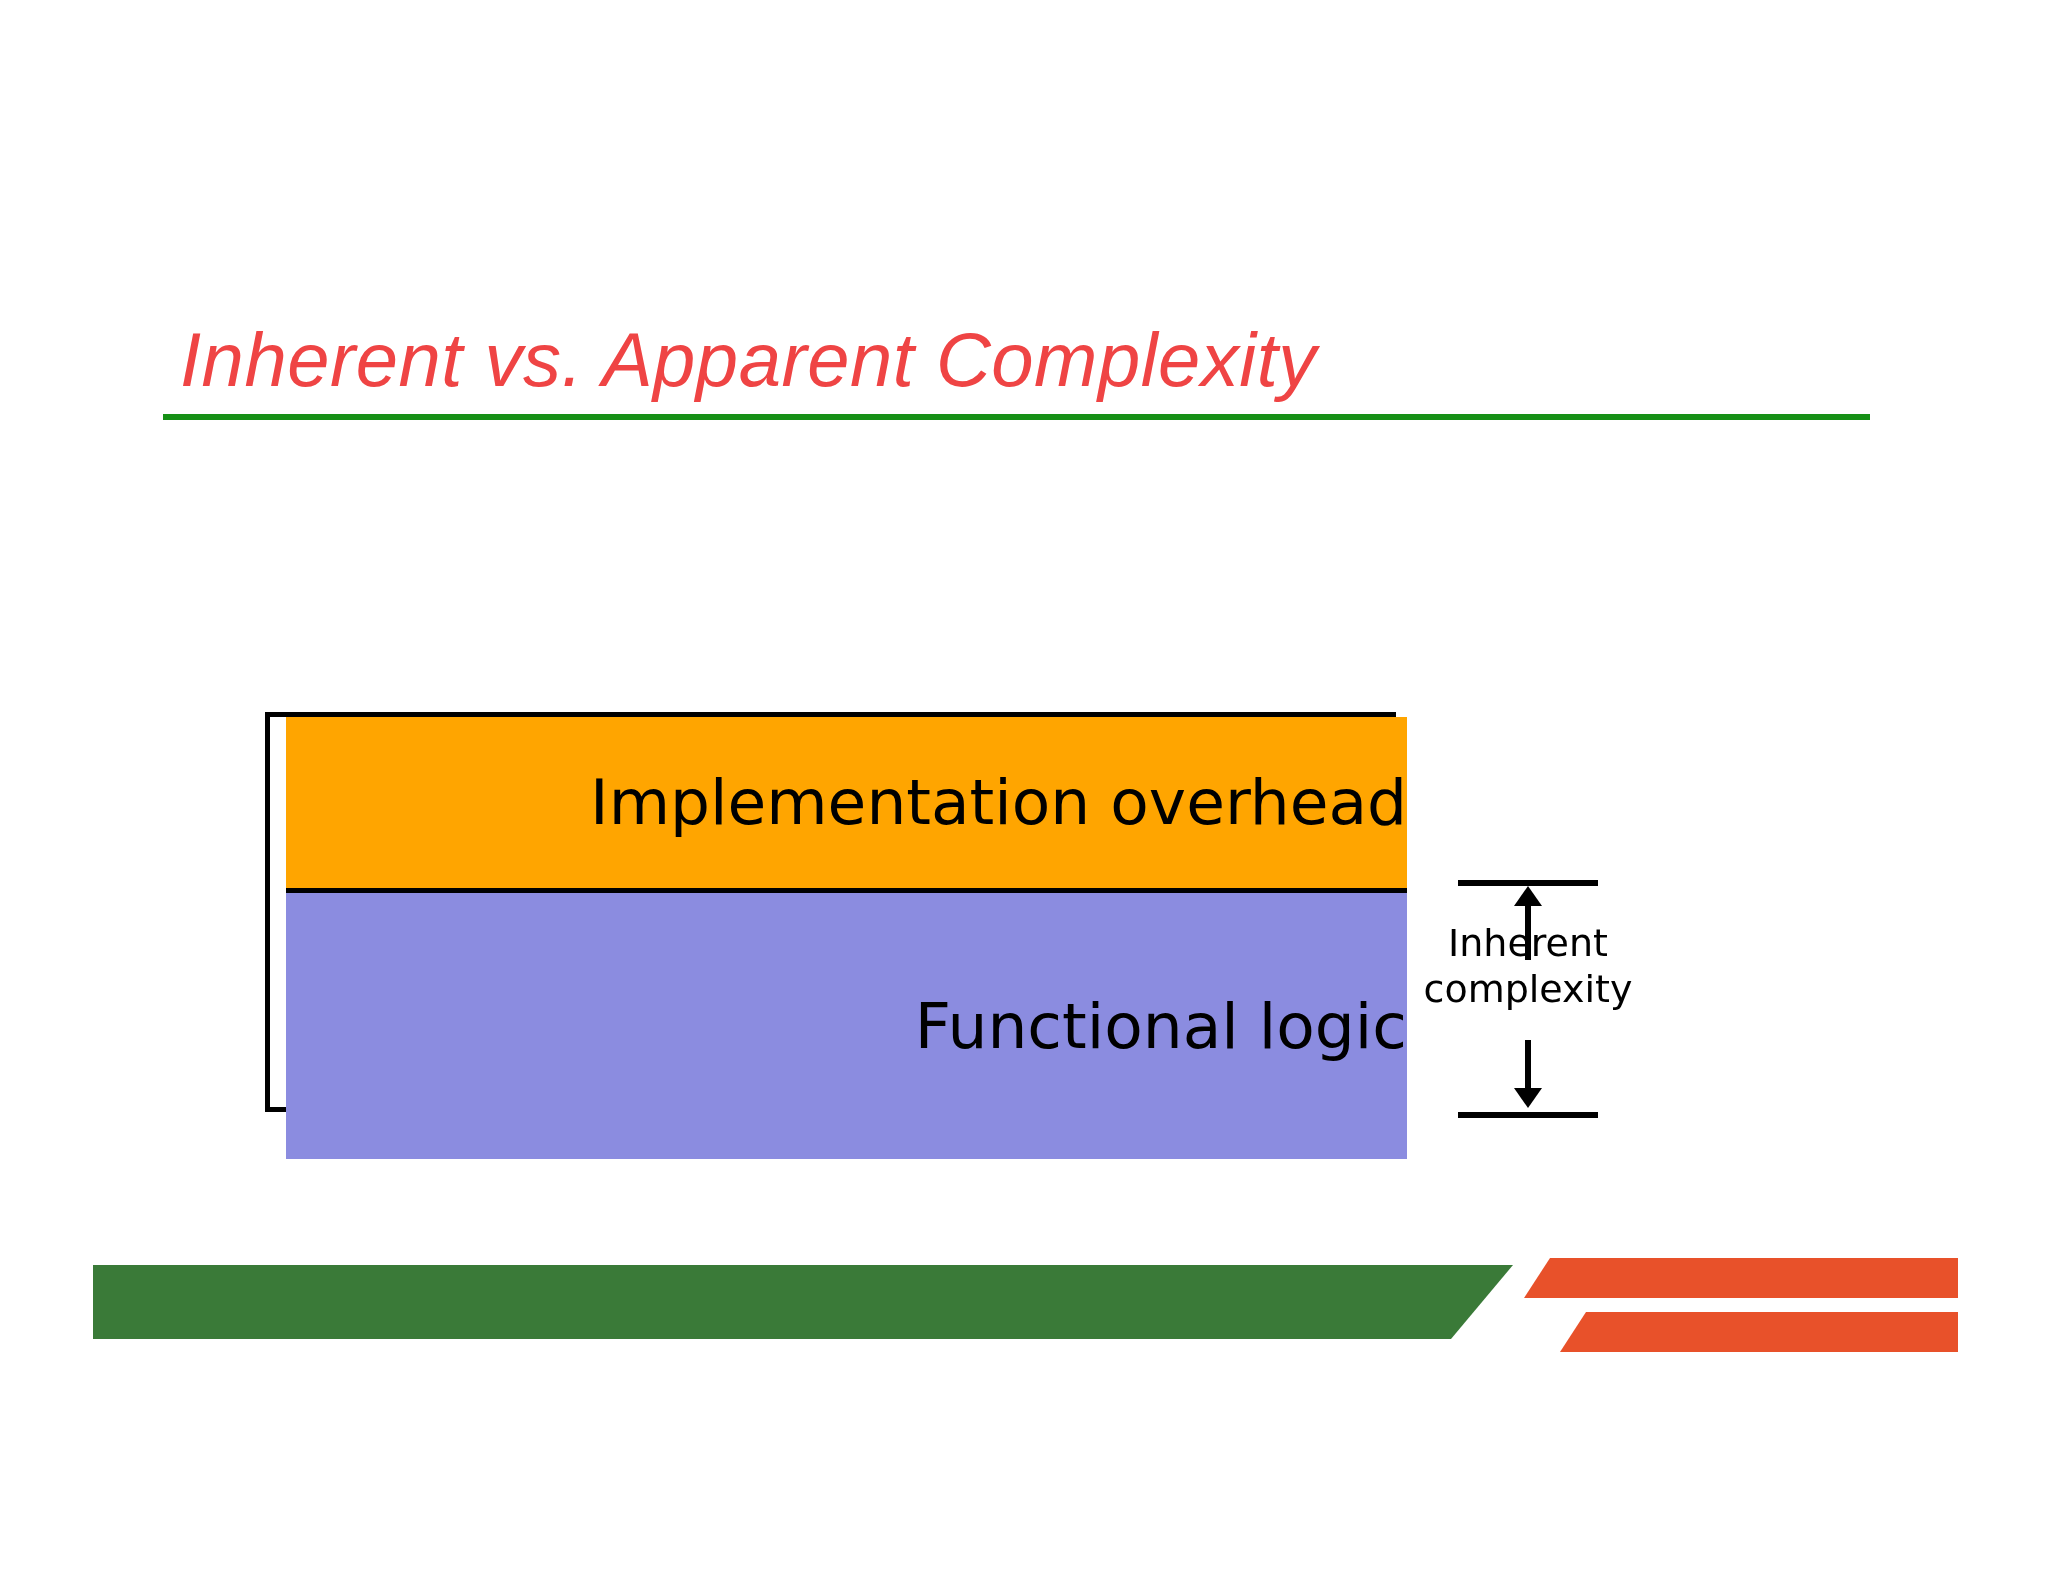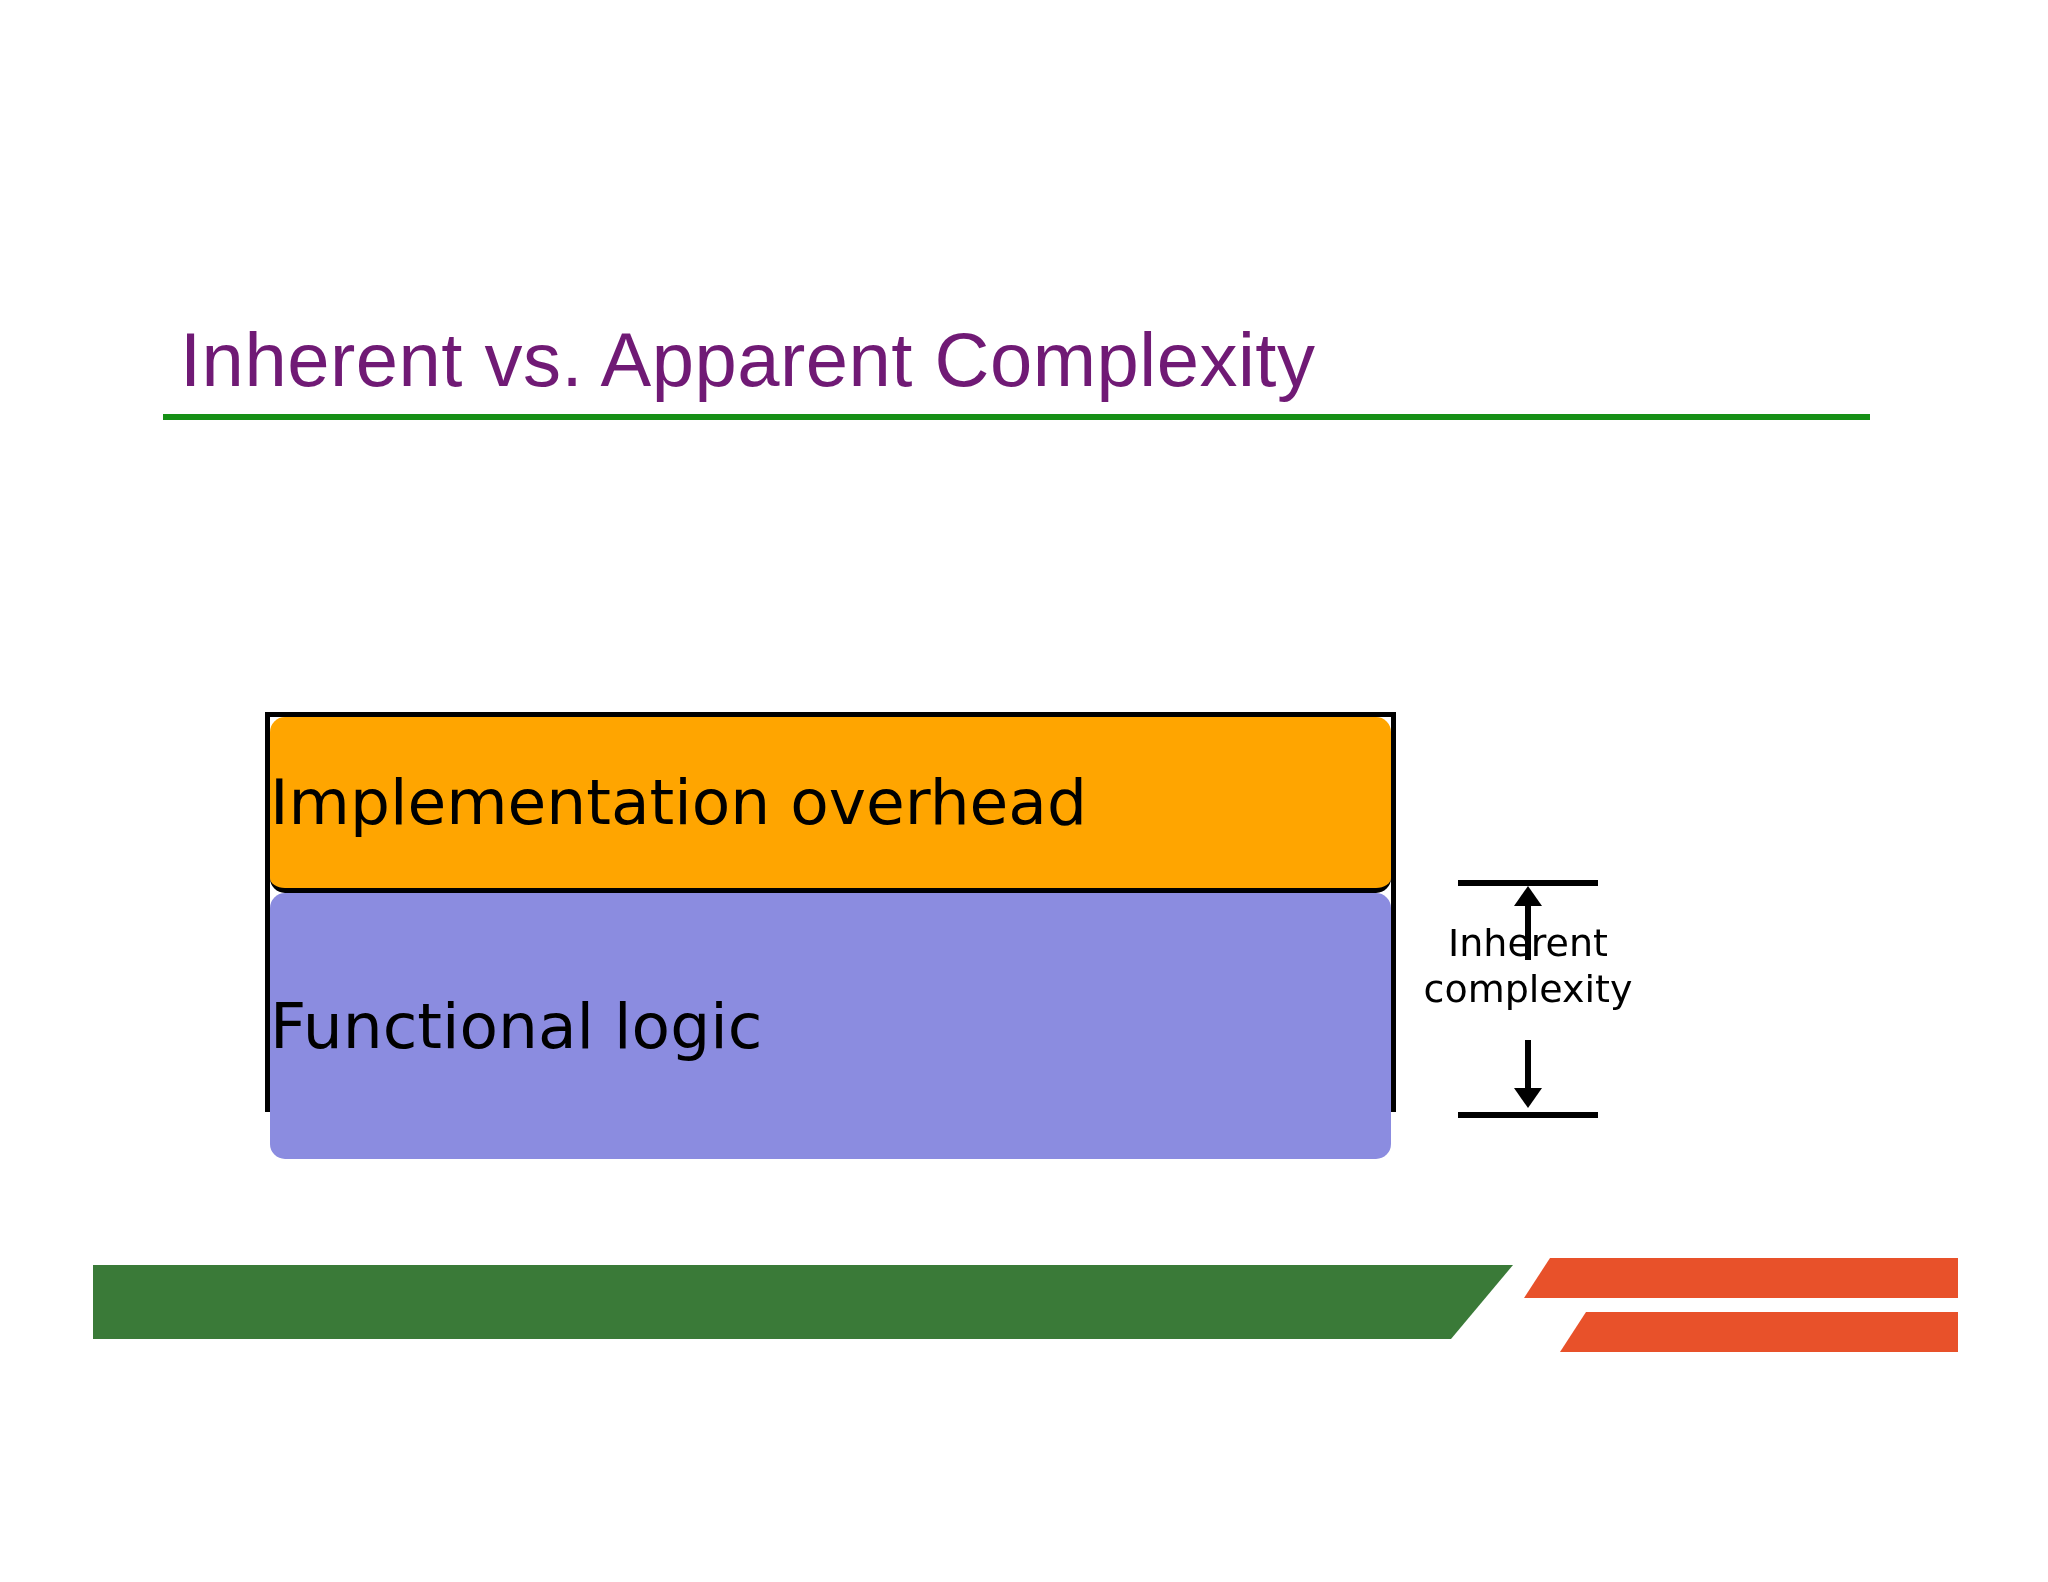--- a/index.html
+++ b/index.html
@@ -23,23 +23,24 @@
   
   .slide-title {
     position: absolute;
     left: 180px;
     top: 322px;
     width: 1700px;
     font-family: "Liberation Sans", sans-serif;
     font-size: 76px;
     font-weight: 400;
     line-height: 1.0;
-    color: #701a75;
+    color: #ef4444;
     letter-spacing: 0.5px;
     white-space: nowrap;
+    font-style: italic;
   }
 
   .title-rule {
     position: absolute;
     left: 163px;
     top: 414px;
     width: 1707px;
     height: 6px;
     background: #169016;
   }
@@ -50,27 +51,26 @@
     left: 265px;
     top: 712px;
     width: 1131px;
     height: 400px;
     border: 5px solid #000000;
     box-sizing: border-box;
   }
 
   .stack-segment {
     position: absolute;
-    left: 0;
+    left: 16px;
     width: 100%;
     display: flex;
     align-items: center;
-    justify-content: flex-start;
+    justify-content: flex-end;
     box-sizing: border-box;
-    border-radius: 15px;
   }
 
   .segment-overhead {
     top: 0;
     height: 176px;
     background: #ffa500;
     border-bottom: 5px solid #000000;
   }
 
   .segment-logic {

